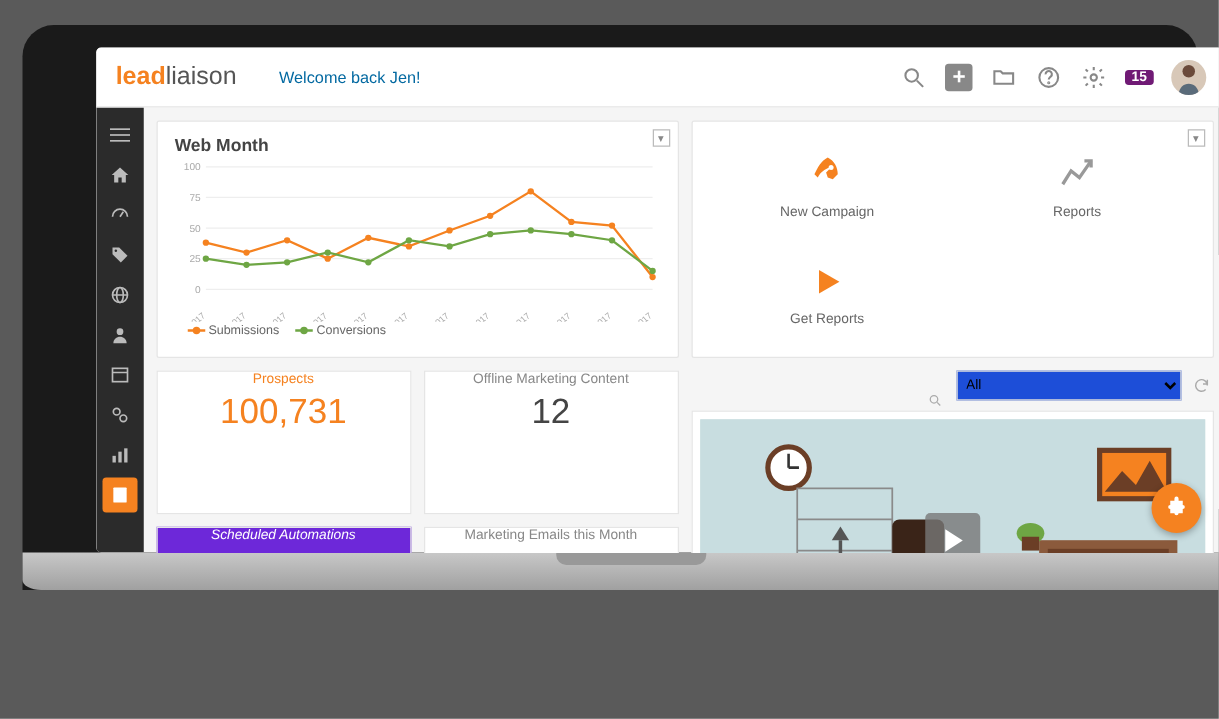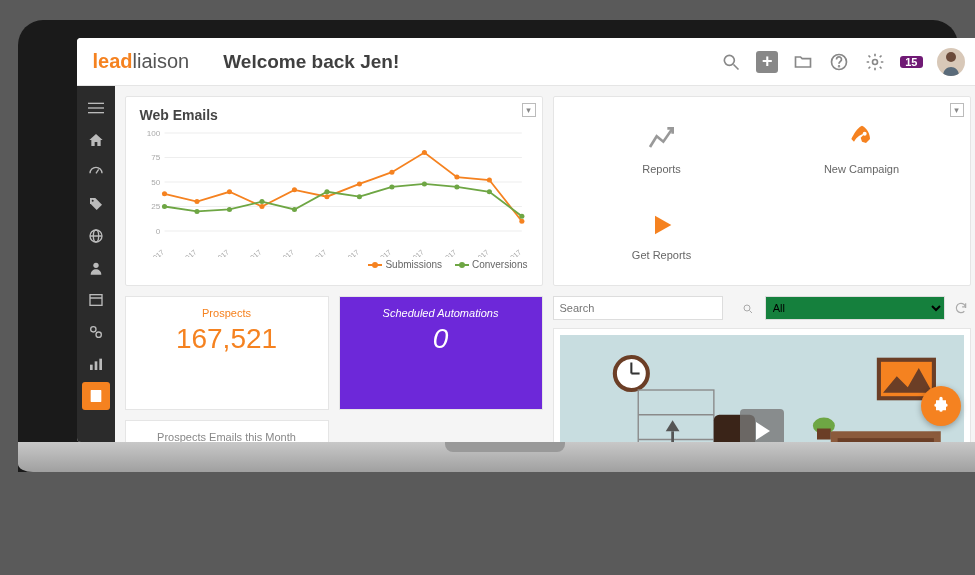--- a/index.html
+++ b/index.html
@@ -6,21 +6,21 @@
 body { background: #5a5a5a; font-family: Arial, Helvetica, sans-serif; display: flex; justify-content: center; align-items: flex-start; padding: 20px 0; }
 .laptop { width: 940px; background: #1a1a1a; border-radius: 25px 25px 0 0; padding: 18px 18px 0; position: relative; }
 .screen { width: 100%; height: 404px; background: #f5f5f5; border-radius: 4px; overflow: hidden; display: flex; flex-direction: column; margin-left: 41px; }
 .laptop-base { width: 975px; height: 30px; background: linear-gradient(#c8c8c8, #a0a0a0); border-radius: 0 0 15px 15px / 0 0 8px 8px; margin: 0 -18px; position: relative; }
 .laptop-base::before { content: ""; position: absolute; top: 0; left: 50%; transform: translateX(-50%); width: 120px; height: 10px; background: #999; border-radius: 0 0 8px 8px; }
 
 .topbar { height: 48px; background: #fff; border-bottom: 1px solid #e5e5e5; display: flex; align-items: center; padding: 0 16px; gap: 14px; }
 .logo { font-weight: bold; font-size: 20px; }
 .logo .l1 { color: #f58220; }
 .logo .l2 { color: #555; font-weight: normal; }
-.welcome { color: #404040; font-size: 19px; margin-left: 20px; font-weight: bold; }
+.welcome { color: #0369a1; font-size: 13px; margin-left: 20px; }
 .spacer { flex: 1; }
 .topicon { width: 22px; height: 22px; color: #888; cursor: pointer; display: flex; align-items: center; justify-content: center; }
 .plusbox { width: 22px; height: 22px; background: #888; color: #fff; border-radius: 3px; display: flex; align-items: center; justify-content: center; font-size: 18px; font-weight: bold; }
 .notif { background: #701a75; color: #fff; font-size: 11px; padding: 0 5px; border-radius: 3px; font-weight: bold; }
 .avatar { width: 28px; height: 28px; border-radius: 50%; background: #d8c8b8; overflow: hidden; display:flex;align-items:flex-end;justify-content:center; }
 .avatar svg { width: 24px; }
 
 .app-body { flex: 1; display: flex; overflow: hidden; }
 .sidebar { width: 38px; background: #2b2b2b; display: flex; flex-direction: column; align-items: center; padding-top: 8px; gap: 4px; }
 .sidebar .sitem { width: 28px; height: 28px; color: #bbb; display: flex; align-items: center; justify-content: center; cursor: pointer; border-radius: 3px; }
@@ -28,47 +28,47 @@
 
 .content { flex: 1; overflow-y: auto; padding: 10px; display: grid; grid-template-columns: 1fr 1fr; gap: 10px; position: relative; }
 
 .panel { background: #fff; border: 1px solid #e5e5e5; border-radius: 2px; position: relative; }
 .panel-expicon { position: absolute; top: 6px; right: 6px; width: 14px; height: 14px; border: 1px solid #bbb; display: flex; align-items: center; justify-content: center; font-size: 9px; color: #888; cursor: pointer; }
 
 .webforms { padding: 10px 14px 6px; }
 .panel-title { font-size: 14px; font-weight: bold; color: #444; margin-bottom: 4px; }
 .chart-wrap { position: relative; height: 130px; }
 .chart-wrap svg { width: 100%; height: 100%; }
-.legend { text-align: right; font-size: 10px; color: #666; margin-top: 2px; }
+.legend { text-align: left; font-size: 10px; color: #666; margin-top: 2px; }
 .legend .sw { display: inline-block; width: 14px; height: 2px; vertical-align: middle; margin: 0 3px 0 10px; position: relative; }
 .legend .sw::before { content: ""; position: absolute; left: 50%; top: 50%; transform: translate(-50%,-50%); width: 6px; height: 6px; border-radius: 50%; }
 .sw.orange { background: #f58220; } .sw.orange::before { background: #f58220; }
 .sw.green { background: #6ea644; } .sw.green::before { background: #6ea644; }
 
 .quick-actions { padding: 14px; display: grid; grid-template-columns: 1fr 1fr; gap: 12px; min-height: 190px; }
 .qa-item { display: flex; flex-direction: column; align-items: center; justify-content: center; gap: 6px; cursor: pointer; }
 .qa-icon { width: 36px; height: 36px; color: #999; display:flex;align-items:center;justify-content:center; }
 .qa-icon.accent { color: #f58220; }
 .qa-label { font-size: 11px; color: #666; }
 
 .stats-grid { display: grid; grid-template-columns: 1fr 1fr; gap: 10px; grid-column: 1; }
-.stat-card { background: #fff; border: 1px solid #e5e5e5; text-align: center; padding: 10px 6px; }
+.stat-card { background: #fff; border: 1px solid #e5e5e5; text-align: center; padding: 0 6px; }
 .stat-label { font-size: 11px; color: #888; margin-bottom: 4px; }
 .stat-value { font-size: 28px; font-weight: 300; color: #444; }
 .stat-card.accent .stat-label { color: #f58220; }
 .stat-card.accent .stat-value { color: #f58220; }
 .stat-card.filled { background: #6d28d9; font-style: italic; }
 .stat-card.filled .stat-label, .stat-card.filled .stat-value { color: #fff; }
 
 .right-lower { grid-column: 2; display: flex; flex-direction: column; gap: 8px; }
 .search-row { display: flex; gap: 6px; align-items: center; }
 .search-row input { flex: 1; border: 1px solid #ddd; padding: 4px 20px 4px 6px; font-size: 11px; height: 24px; }
 .search-wrap { position: relative; flex: 1.2; }
 .search-wrap .sicon { position: absolute; right: 5px; top: 5px; color: #aaa; }
-.search-row select { flex: 1; border: 1px solid #ddd; padding: 3px; font-size: 11px; height: 24px; background: #15803d; }
+.search-row select { flex: 1; border: 1px solid #ddd; padding: 3px; font-size: 11px; height: 24px; background: #1d4ed8; }
 .refresh { width: 20px; height: 20px; color: #aaa; cursor: pointer; display:flex;align-items:center;justify-content:center; }
 
 .video-card { flex: 1; background: #fff; border: 1px solid #e5e5e5; display: flex; align-items: center; justify-content: center; min-height: 140px; padding: 6px; }
 .video-thumb { width: 100%; height: 100%; min-height: 130px; background: #c8dde0; position: relative; overflow: hidden; }
 .play-btn { position: absolute; top: 50%; left: 50%; transform: translate(-50%,-50%); width: 44px; height: 44px; background: rgba(120,120,120,.8); border-radius: 4px; display: flex; align-items: center; justify-content: center; cursor: pointer; }
 .play-btn::before { content: ""; border-left: 14px solid #fff; border-top: 9px solid transparent; border-bottom: 9px solid transparent; margin-left: 3px; }
 
 .fab { position: absolute; bottom: 16px; right: 20px; width: 40px; height: 40px; border-radius: 50%; background: #f58220; color: #fff; display: flex; align-items: center; justify-content: center; box-shadow: 0 2px 6px rgba(0,0,0,.3); cursor: pointer; font-size: 20px; z-index: 5; }
 
 .ytick { font-size: 8px; fill: #aaa; }
@@ -189,21 +189,21 @@
             <svg width="16" height="16" viewBox="0 0 24 24" fill="currentColor">
               <rect x="4" y="3" width="16" height="18" rx="1"></rect>
             </svg>
           </div>
       </div>
 
       <div class="content">
 
         <div class="panel webforms">
           <div class="panel-expicon">▾</div>
-          <div class="panel-title">Web Emails</div>
+          <div class="panel-title">Web Month</div>
           <div class="chart-wrap">
             <svg id="chart-svg" viewBox="0 0 380 130" preserveAspectRatio="none">
                 <line x1="24" x2="374" y1="104" y2="104" class="gridline"></line>
                 <text x="20" y="107" text-anchor="end" class="ytick">0</text>
                 <line x1="24" x2="374" y1="79.5" y2="79.5" class="gridline"></line>
                 <text x="20" y="82.5" text-anchor="end" class="ytick">25</text>
                 <line x1="24" x2="374" y1="55" y2="55" class="gridline"></line>
                 <text x="20" y="58" text-anchor="end" class="ytick">50</text>
                 <line x1="24" x2="374" y1="30.5" y2="30.5" class="gridline"></line>
                 <text x="20" y="33.5" text-anchor="end" class="ytick">75</text>
@@ -251,66 +251,69 @@
           </div>
           <div class="legend">
             <span class="sw orange"></span><span>Submissions</span>
             <span class="sw green"></span><span>Conversions</span>
           </div>
         </div>
 
         <div class="panel quick-actions">
           <div class="panel-expicon">▾</div>
           <div class="qa-item">
+            <div class="qa-icon accent">
+                <svg width="32" height="32" viewBox="0 0 24 24" fill="currentColor">
+                  <path d="M12 2c4 2 6 6 6 10l-3 3-3-1-1-3 3-3c-2 0-6 2-8 6l-2-2c2-4 4-8 8-10z"></path>
+                  <circle cx="14" cy="8" r="1.5" fill="#fff"></circle>
+                </svg>
+              </div>
+            <div class="qa-label">New Campaign</div>
+          </div>
+          <div class="qa-item">
             <div class="qa-icon">
                 <svg width="32" height="32" viewBox="0 0 24 24" fill="none" stroke="currentColor" stroke-width="2">
                   <polyline points="3,18 8,10 13,14 20,4"></polyline>
                   <polyline points="16,4 20,4 20,8"></polyline>
                 </svg>
               </div>
             <div class="qa-label">Reports</div>
           </div>
           <div class="qa-item">
             <div class="qa-icon accent">
-                <svg width="32" height="32" viewBox="0 0 24 24" fill="currentColor">
-                  <path d="M12 2c4 2 6 6 6 10l-3 3-3-1-1-3 3-3c-2 0-6 2-8 6l-2-2c2-4 4-8 8-10z"></path>
-                  <circle cx="14" cy="8" r="1.5" fill="#fff"></circle>
-                </svg>
-              </div>
-            <div class="qa-label">New Campaign</div>
-          </div>
-          <div class="qa-item">
-            <div class="qa-icon accent">
                 <svg width="28" height="28" viewBox="0 0 24 24" fill="currentColor">
                   <path d="M6 4l14 8-14 8z"></path>
                 </svg>
               </div>
             <div class="qa-label">Get Reports</div>
           </div>
         </div>
 
         <div class="stats-grid">
           <div class="stat-card accent">
             <div class="stat-label">Prospects</div>
-            <div class="stat-value">167,521</div>
+            <div class="stat-value">100,731</div>
+          </div>
+          <div class="stat-card">
+            <div class="stat-label">Offline Marketing Content</div>
+            <div class="stat-value">12</div>
           </div>
           <div class="stat-card filled">
             <div class="stat-label">Scheduled Automations</div>
             <div class="stat-value">0</div>
           </div>
           <div class="stat-card">
-            <div class="stat-label">Prospects Emails this Month</div>
+            <div class="stat-label">Marketing Emails this Month</div>
             <div class="stat-value">242</div>
           </div>
         </div>
 
         <div class="right-lower">
           <div class="search-row">
             <div class="search-wrap">
-              <input type="text" placeholder="Search" style="">
               <span class="sicon"><svg width="12" height="12" viewBox="0 0 24 24" fill="none" stroke="currentColor" stroke-width="2">
                     <circle cx="10" cy="10" r="6"></circle>
                     <line x1="15" y1="15" x2="20" y2="20"></line>
                   </svg></span>
             </div>
             <select>
               <option>All</option>
             </select>
             <div class="refresh">
                 <svg width="14" height="14" viewBox="0 0 24 24" fill="none" stroke="currentColor" stroke-width="2">

